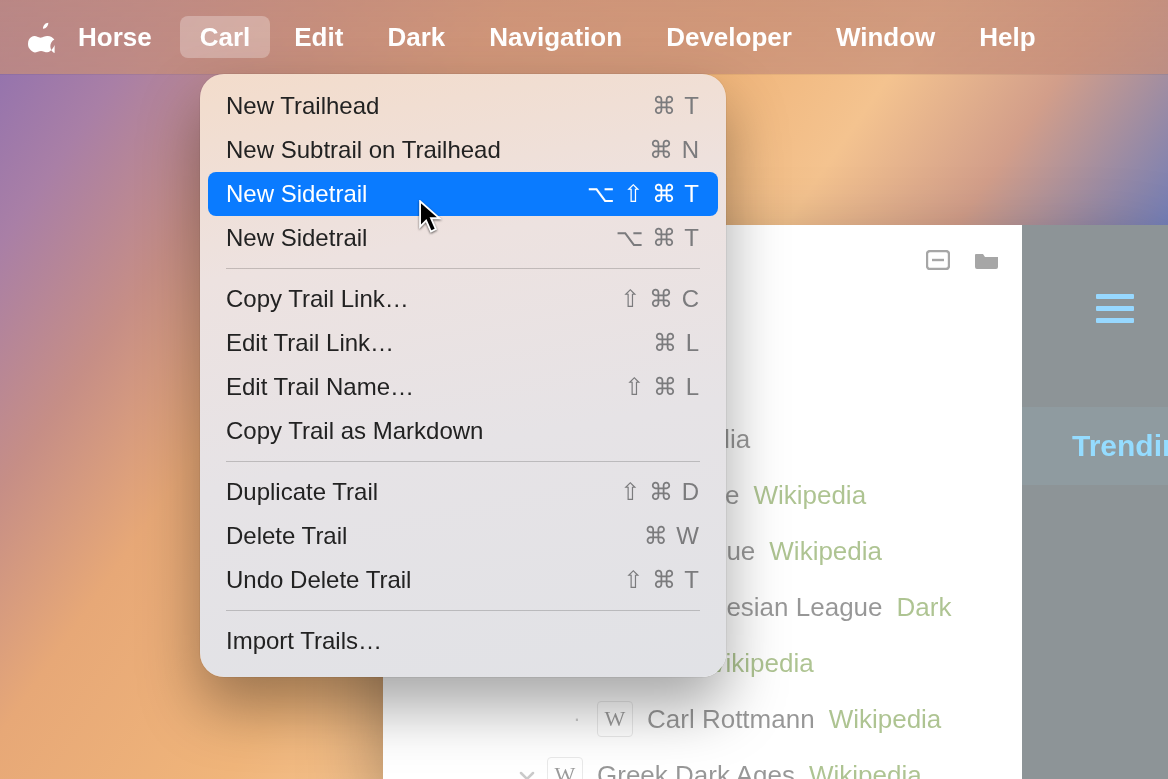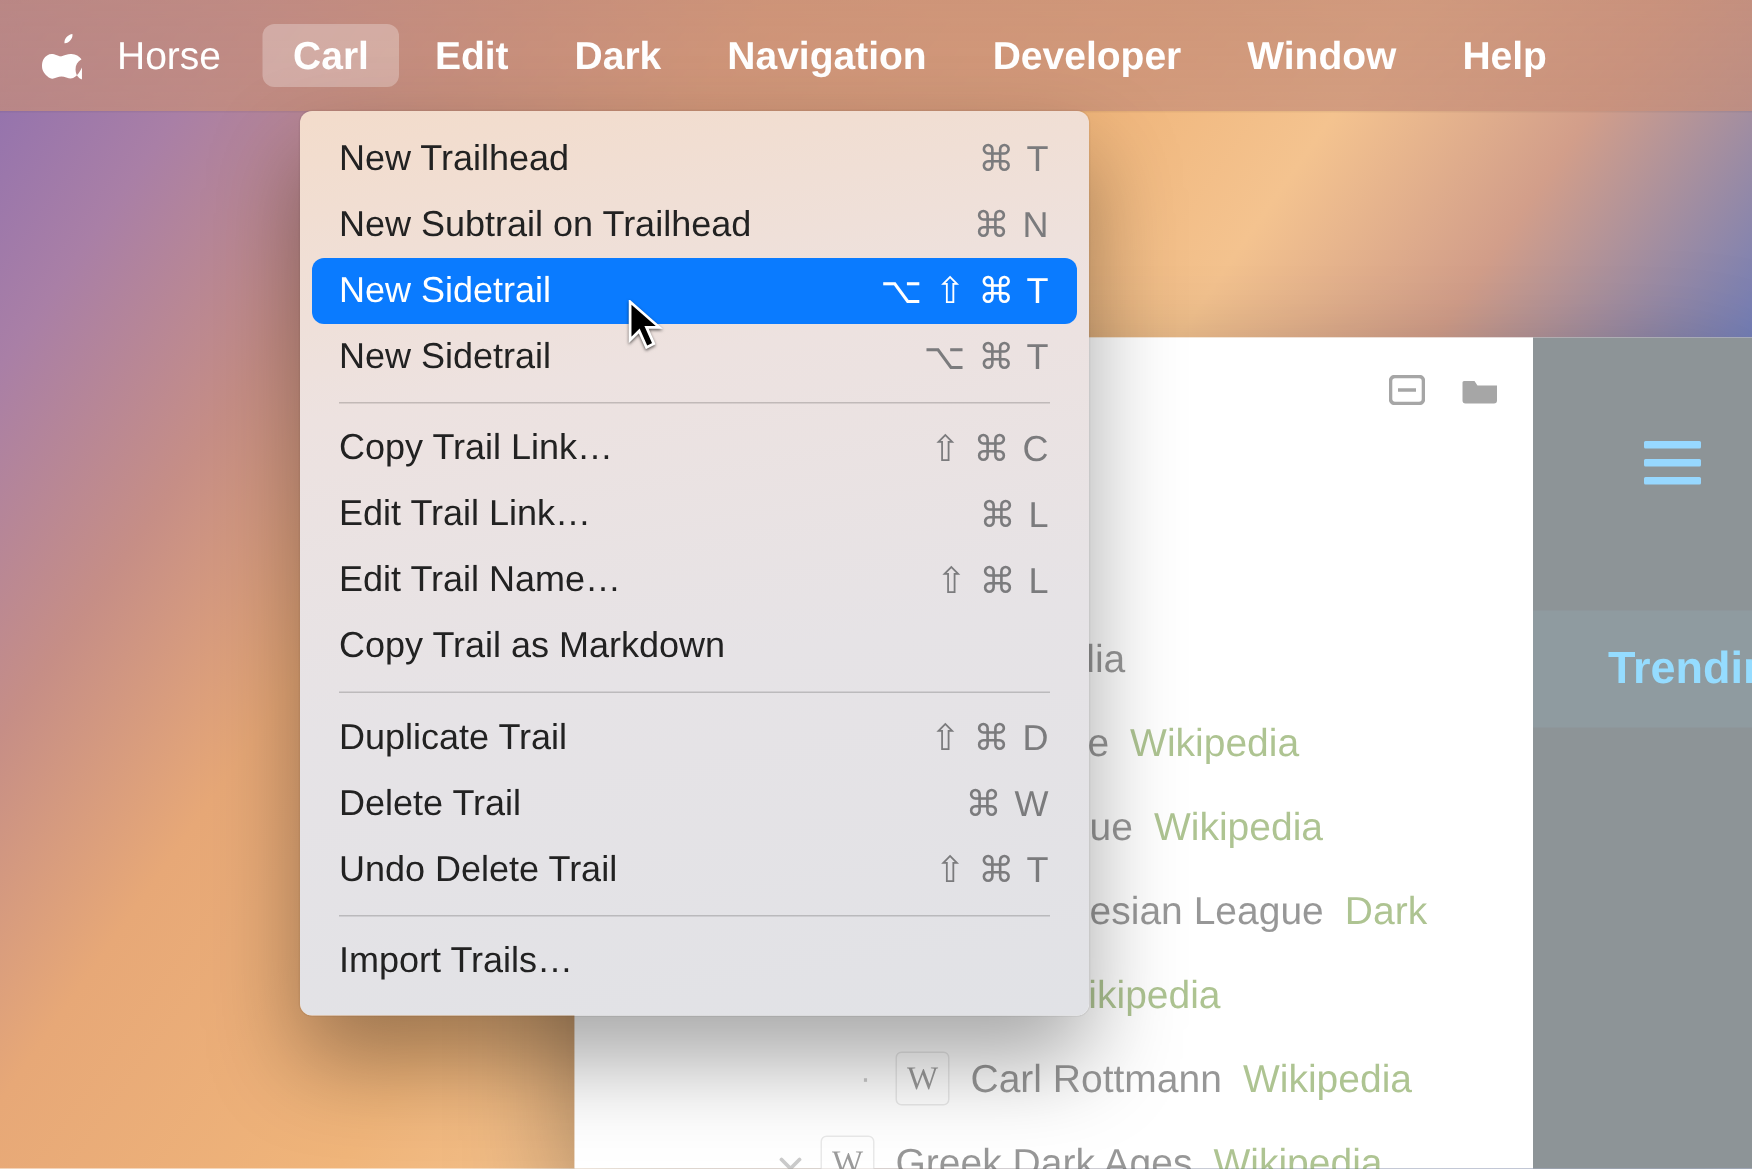--- a/index.html
+++ b/index.html
@@ -42,39 +42,39 @@
     font-weight: 600;
     background: linear-gradient(180deg, rgba(198,142,121,0.78), rgba(198,142,121,0.72));
     backdrop-filter: blur(6px);
     box-shadow: 0 1px 0 rgba(0,0,0,.05);
   }
   .menubar .apple {
     margin-right: 20px;
     display:flex;align-items:center;
   }
   .menubar .apple svg { width: 30px; height: 34px; display:block; }
-  .menubar .app-name { font-weight: 400; margin-right: 28px; }
+  .menubar .app-name { font-weight: 700; margin-right: 28px; }
   .menubar .menu-item {
     padding: 6px 20px;
     border-radius: 8px;
     font-weight: 600;
     margin-right: 4px;
     cursor: default;
   }
   .menubar .menu-item.active {
     background: rgba(255,255,255,.28);
   }
 
   
   .dropdown {
     position: absolute;
     top: 74px;
     left: 200px;
     width: 510px;
-    border-radius: 8px;
+    border-radius: 24px;
     background: linear-gradient(170deg, #f3dccb 0%, #ede2e0 30%, #e6e3e6 60%, #e1e2e6 100%);
     box-shadow: 0 30px 60px rgba(0,0,0,.35), 0 0 0 1px rgba(0,0,0,.05);
     padding: 10px 8px 14px 8px;
     z-index: 30;
   }
   .dd-item {
     display: flex;
     align-items: center;
     justify-content: space-between;
     height: 44px;

